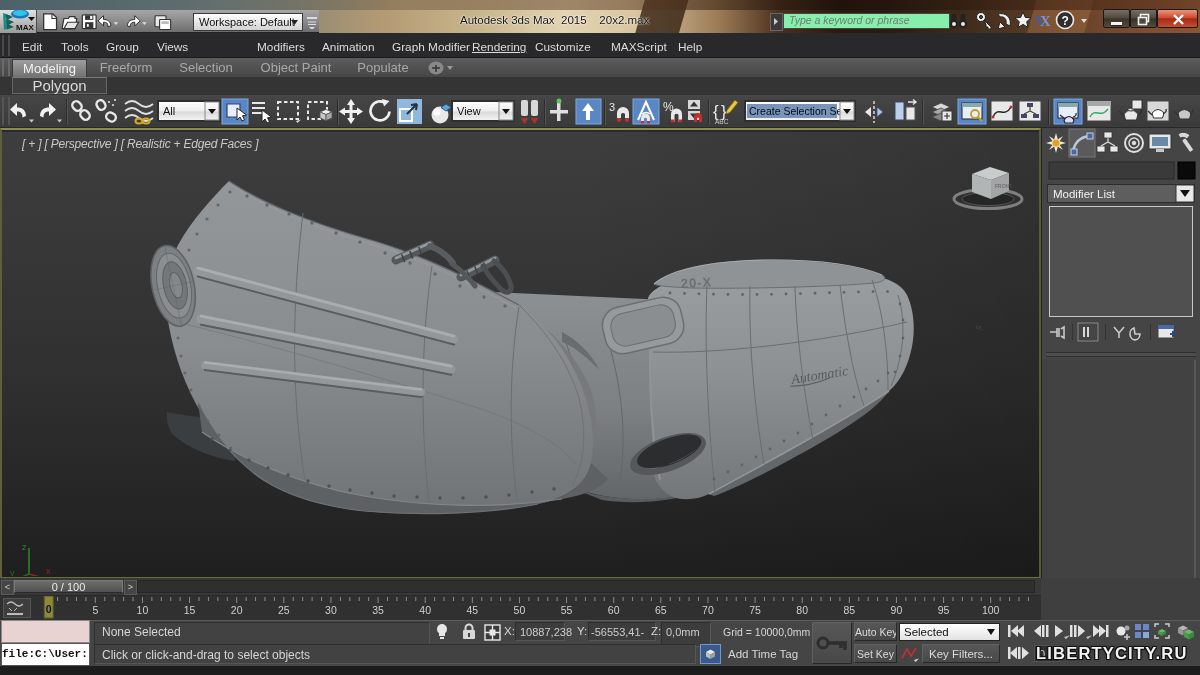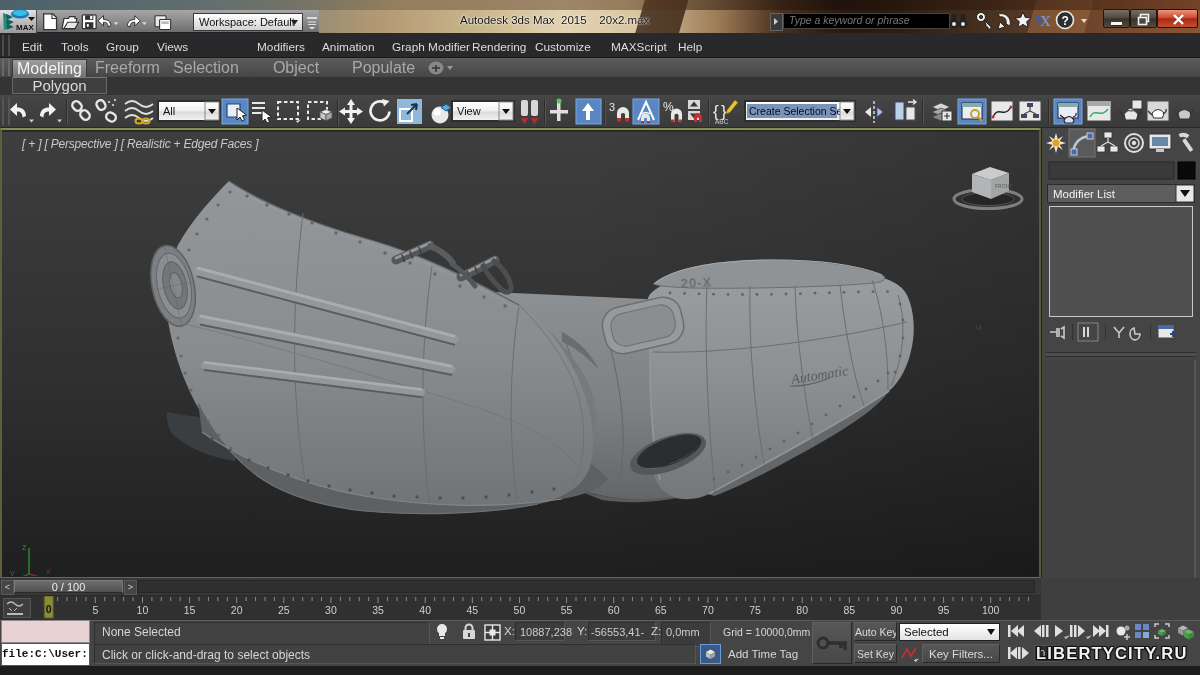--- a/index.html
+++ b/index.html
@@ -3,21 +3,21 @@
 <meta charset="utf-8">
 <style>
   html,body{margin:0;padding:0;}
   body{width:1200px;height:675px;overflow:hidden;position:relative;background:#222;
        font-family:"Liberation Sans",sans-serif;-webkit-font-smoothing:antialiased;}
   .abs{position:absolute;}
   #titlebar{left:0;top:0;width:1200px;height:33px;overflow:hidden;
     background:linear-gradient(90deg,#5f737b 0%,#6b7a7e 14%,#8d8873 24%,#b49a74 32%,#c9b68d 40%,#e3d4b2 47%,#d9c5a0 53%,#9a7a55 60%,#4a2f1d 65%,#2a1a10 70%,#2a1c12 74%,#46301e 82%,#63422a 89%,#7c4a2e 94%,#8a5533 100%);}
   .ttext{top:14px;height:18px;font-size:11.5px;color:#16130f;text-shadow:0 0 2px #ffffffd8,0 0 2px #ffffffd8;white-space:pre;}
   .mitem{top:40px;font-size:11.8px;color:#dcdcdc;white-space:nowrap;}
-  .rtab{top:59px;height:18px;font-size:16px;color:#a8a8a8;line-height:18px;text-align:center;}
+  .rtab{top:59px;height:18px;font-size:13px;color:#a8a8a8;line-height:18px;text-align:center;}
   .inset{background:#424242;border:1px solid #2e2e2e;border-bottom-color:#565656;border-right-color:#565656;box-sizing:border-box;}
   .btn3d{background:linear-gradient(#575757,#484848);border:1px solid #606060;border-bottom-color:#282828;border-right-color:#282828;box-sizing:border-box;color:#dadada;text-align:center;}
   .stext{color:#d6d6d6;font-size:12px;}
 </style>
 </head>
 <body>
 
 <div id="titlebar" class="abs">
   <div class="abs" style="left:640px;top:-8px;width:42px;height:55px;background:#362213;opacity:.8;transform:rotate(16deg);"></div>
   <div class="abs" style="left:1032px;top:-8px;width:55px;height:55px;background:#a06a40;opacity:.5;transform:rotate(16deg);"></div>
@@ -81,21 +81,21 @@
 </div>
 <svg class="abs" style="left:306px;top:15px;" width="14" height="14">
     <path d="M1,3 l10,0" stroke="#ddd" stroke-width="2"></path>
     <path d="M2,7 l8,0 M2,9.5 l8,0" stroke="#ddd" stroke-width="1.2"></path>
     <path d="M3,12 l6,0 l-3,3 z" fill="#ddd"></path>
   </svg>
 <div class="ttext abs" style="left:460px;">Autodesk 3ds Max  2015&nbsp;&nbsp;&nbsp;&nbsp;20x2.max</div>
 <div class="abs" style="left:770px;top:13px;width:11px;height:16px;background:#3a3a3a;border:1px solid #666;"><svg width="9" height="14">
       <path d="M3,4 l4,3.5 l-4,3.5 z" fill="#ccc"></path>
     </svg></div>
-<div class="abs" style="left:783px;top:13px;width:160px;height:14px;background:#000000;border:1px solid #444;font-size:10.5px;font-style:italic;color:#777;line-height:13px;padding-left:5px;">Type a keyword or phrase</div>
+<div class="abs" style="left:783px;top:13px;width:160px;height:14px;background:#86efac;border:1px solid #444;font-size:10.5px;font-style:italic;color:#777;line-height:13px;padding-left:5px;">Type a keyword or phrase</div>
 
 <svg class="abs" style="left:948px;top:11px;" width="150" height="20">
 
   <g fill="#222">
     <circle cx="6" cy="13" r="4.2"></circle>
       <circle cx="15" cy="13" r="4.2"></circle>
     <rect x="3.5" y="3" width="5" height="7" rx="2"></rect>
       <rect x="12.5" y="3" width="5" height="7" rx="2"></rect>
     <circle cx="6" cy="13" r="2" fill="#e8e8e8"></circle>
       <circle cx="15" cy="13" r="2" fill="#e8e8e8"></circle>
@@ -144,21 +144,21 @@
 <div class="abs" style="left:0;top:33px;width:1200px;height:25px;background:#29282a;border-bottom:1px solid #1a1a1a;box-sizing:border-box;"></div>
 <div class="abs" style="left:2px;top:35px;width:4px;height:21px;border-left:2px solid #4a4a4a;border-right:2px solid #4a4a4a;"></div>
 <div class="mitem abs" style="left:22px;">Edit</div>
 <div class="mitem abs" style="left:61px;">Tools</div>
 <div class="mitem abs" style="left:106px;">Group</div>
 <div class="mitem abs" style="left:157px;">Views</div>
 <div class="mitem abs" style="left:206px;margin-top:40px;">Create</div>
 <div class="mitem abs" style="left:257px;">Modifiers</div>
 <div class="mitem abs" style="left:322px;">Animation</div>
 <div class="mitem abs" style="left:392px;">Graph Modifier</div>
-<div class="mitem abs" style="left:472px;">Rendering</div>
+<div class="mitem abs" style="left:472px;text-decoration:underline;">Rendering</div>
 <div class="mitem abs" style="left:535px;">Customize</div>
 <div class="mitem abs" style="left:611px;">MAXScript</div>
 <div class="mitem abs" style="left:678px;">Help</div>
 
 <div class="abs" style="left:0;top:58px;width:1200px;height:19px;background:linear-gradient(#5c5c5c,#464646);"></div>
 <div class="abs" style="left:2px;top:59px;width:4px;height:17px;border-left:2px solid #6a6a6a;border-right:2px solid #6a6a6a;"></div>
 <div class="rtab abs" style="left:12px;width:73px;background:linear-gradient(#9e9e9e,#6f6f6f);border:1px solid #3a3a3a;border-bottom:none;color:#f4f4f4;">Modeling</div>
 <div class="rtab abs" style="left:95px;width:62px;">Freeform</div>
 <div class="rtab abs" style="left:172px;width:68px;">Selection</div>
 <div class="rtab abs" style="left:258px;width:76px;">Object Paint</div>

